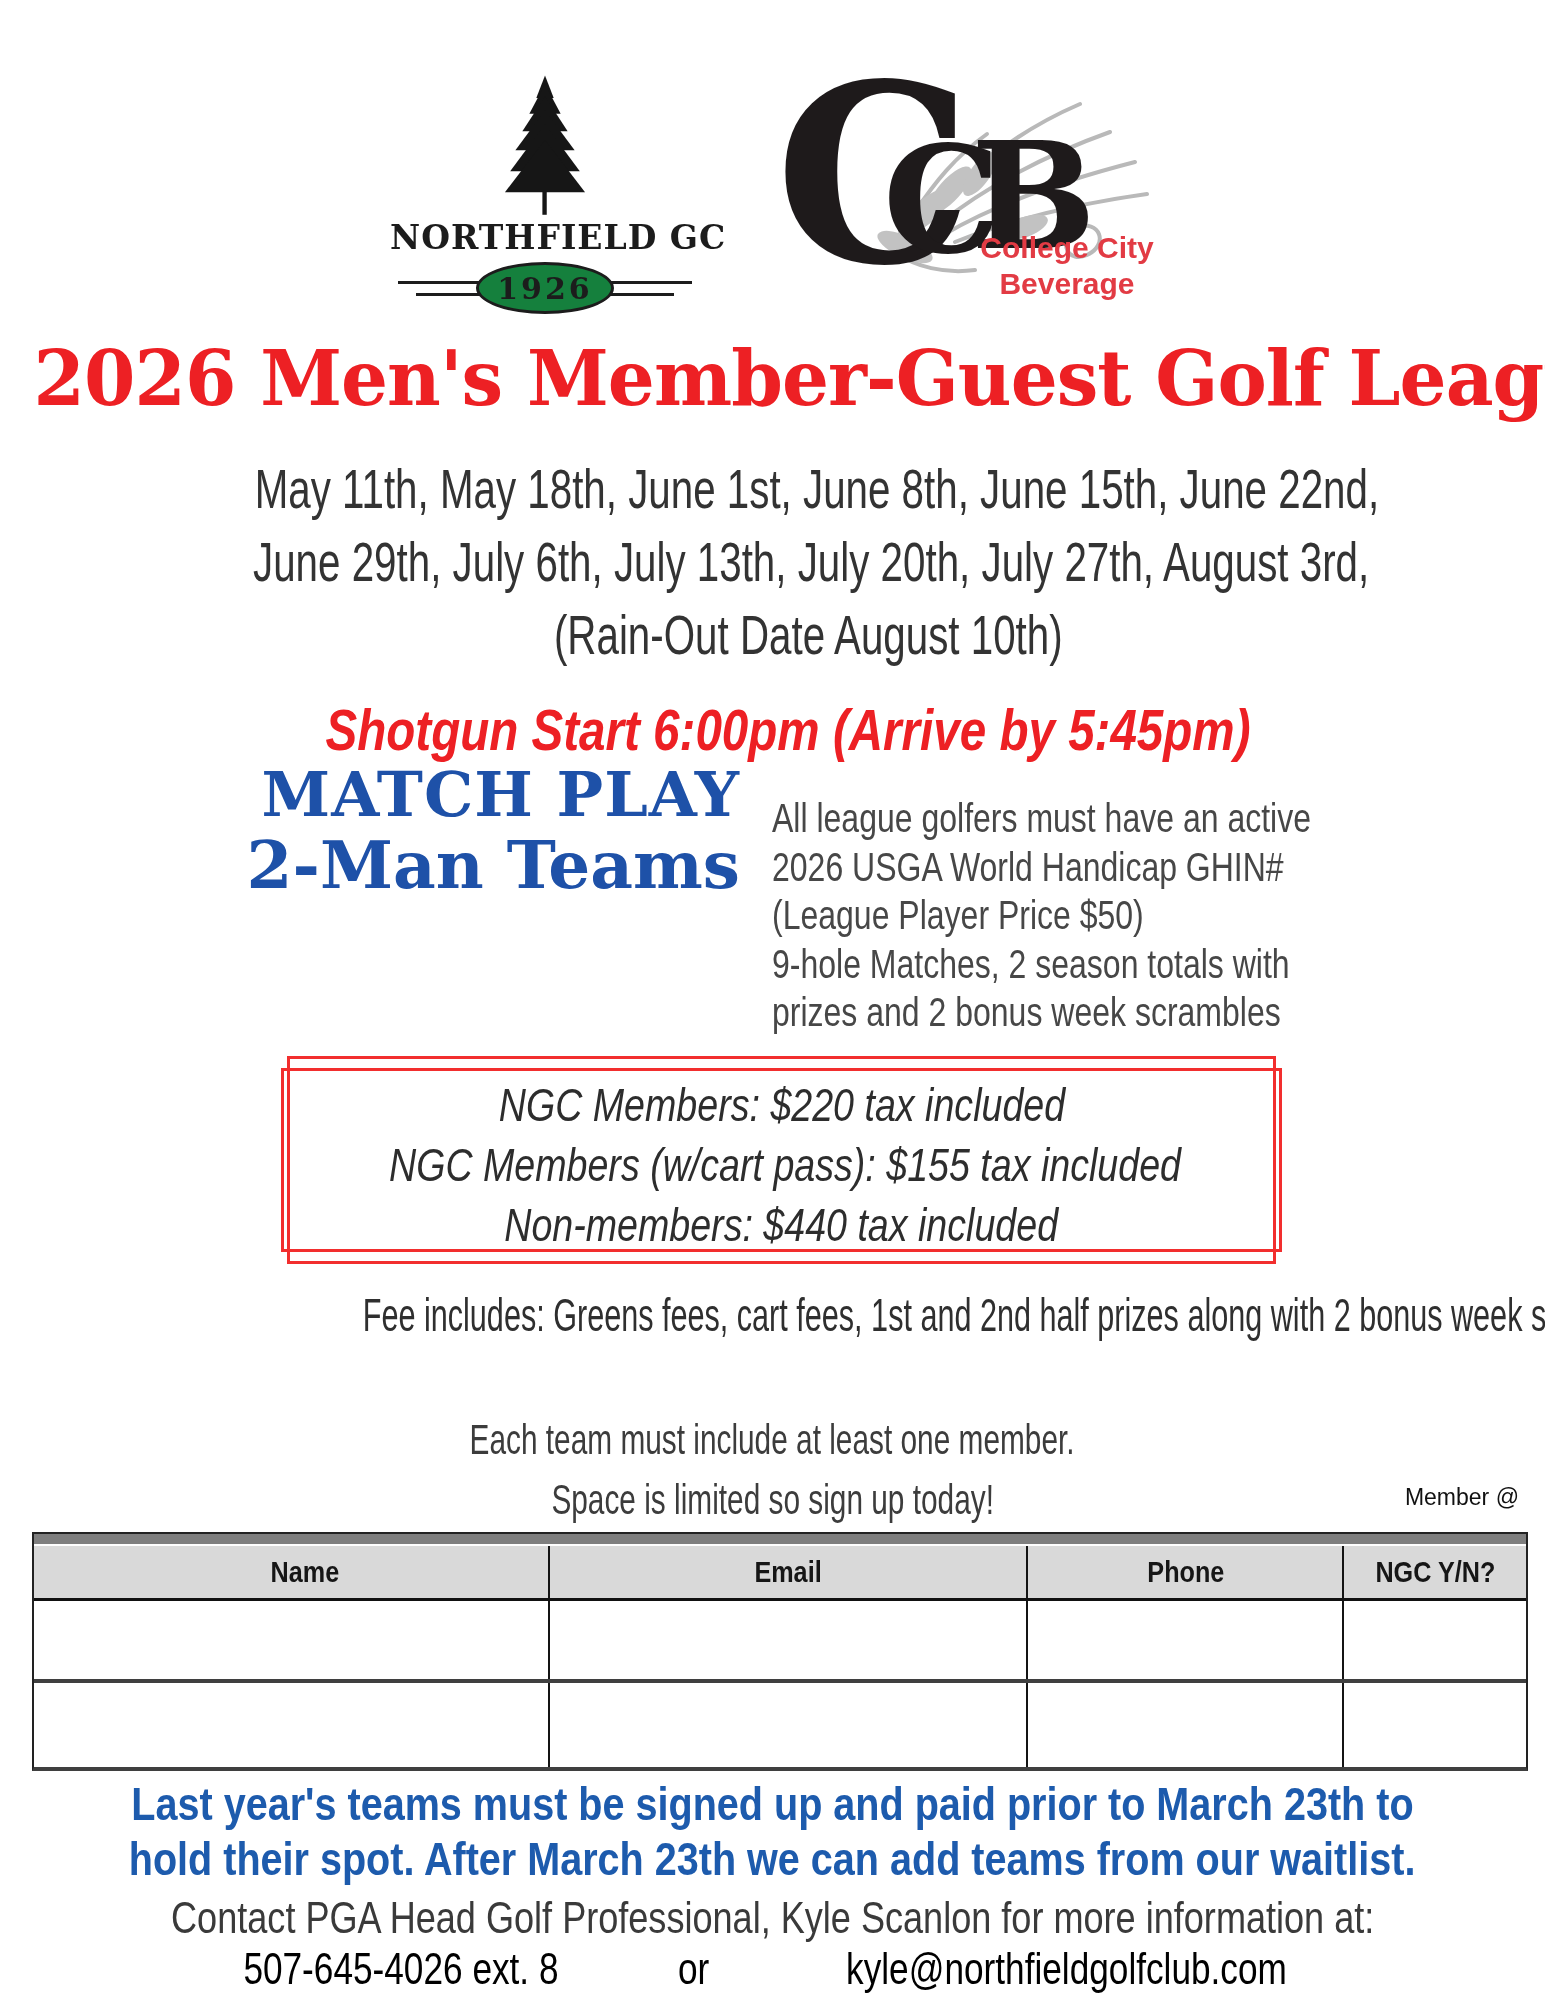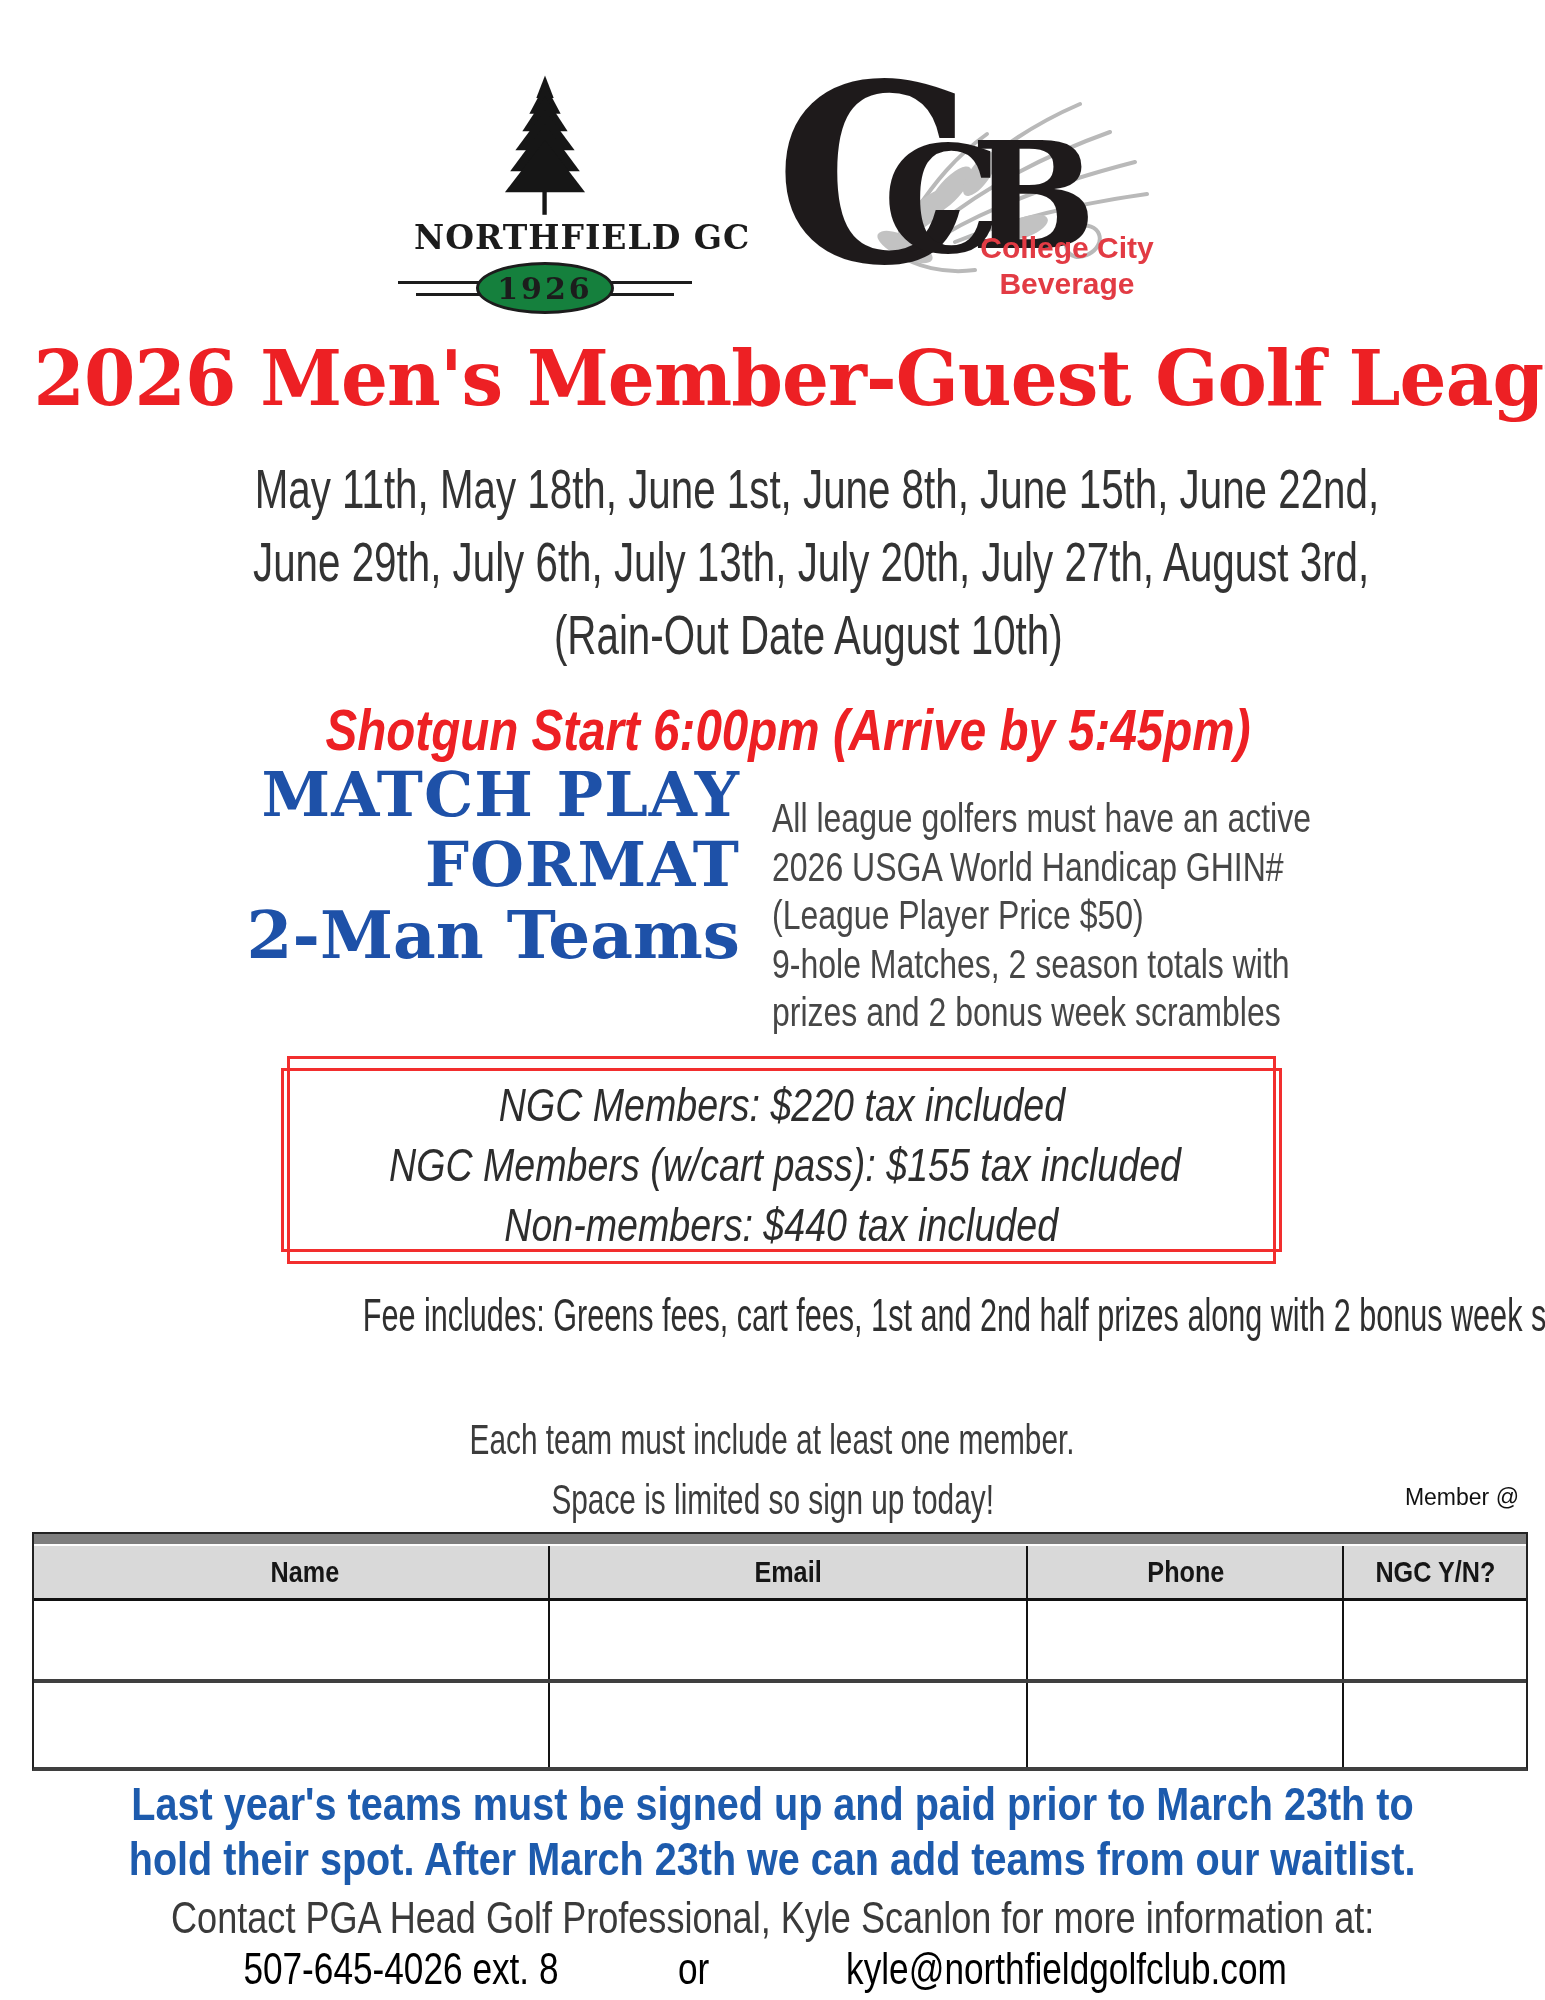--- a/index.html
+++ b/index.html
@@ -13,21 +13,21 @@
   .center { width:100%; text-align:center; }
   .cond { display:inline-block; white-space:nowrap; transform-origin:50% 50%; }
   .cond-l { display:inline-block; white-space:nowrap; transform-origin:0 50%; }
 
   
   .ngc-logo { left:390px; top:72px; width:310px; height:245px; }
   .ngc-tree { position:absolute; left:95px; top:0; width:120px; height:148px; }
   .ngc-wordmark {
     position:absolute; top:146px; width:100%; text-align:center;
     font-family:"DejaVu Serif", serif; font-weight:bold; font-size:33px;
-    letter-spacing:1px; color:#1c1c1c; white-space:nowrap;margin-left:24px;
+    letter-spacing:1px; color:#1c1c1c; white-space:nowrap;
   }
   .ngc-badge { position:absolute; top:190px; width:100%; display:flex; align-items:center; justify-content:center; }
   .badge-lines { display:flex; flex-direction:column; gap:9px; }
   .badge-lines .bl { height:3px; background:#1c1c1c; }
   .bl-long { width:92px; } .bl-short { width:74px; }
   .badge-lines.left { align-items:flex-start; margin-right:-14px; }
   .badge-lines.right { align-items:flex-end; margin-left:-14px; }
   .badge-lines.left .bl-short { margin-left:18px; }
   .badge-lines.right .bl-short { margin-right:18px; }
   .ngc-oval {
@@ -169,21 +169,20 @@
 
 <div class="abs center shotgun" style="color:#ed2024;">
   <span class="cond">
     <span>Shotgun Start 6:00pm</span>
     <span class="paren">(Arrive by 5:45pm)</span>
   </span>
 </div>
 
 <div class="abs match-left" style="color:#1e51a8;">
   <div class="l1">MATCH PLAY</div>
-  <div class="l2">FORMAT</div>
   <div class="l3">2-Man Teams</div>
 </div>
 <div class="abs match-right">
   <div><span class="cond-l">All league golfers must have an active</span></div>
   <div><span class="cond-l">2026 USGA World Handicap GHIN#</span></div>
   <div><span class="cond-l">(League Player Price $50)</span></div>
   <div><span class="cond-l">9-hole Matches, 2 season totals with</span></div>
   <div><span class="cond-l">prizes and 2 bonus week scrambles</span></div>
 </div>
 

